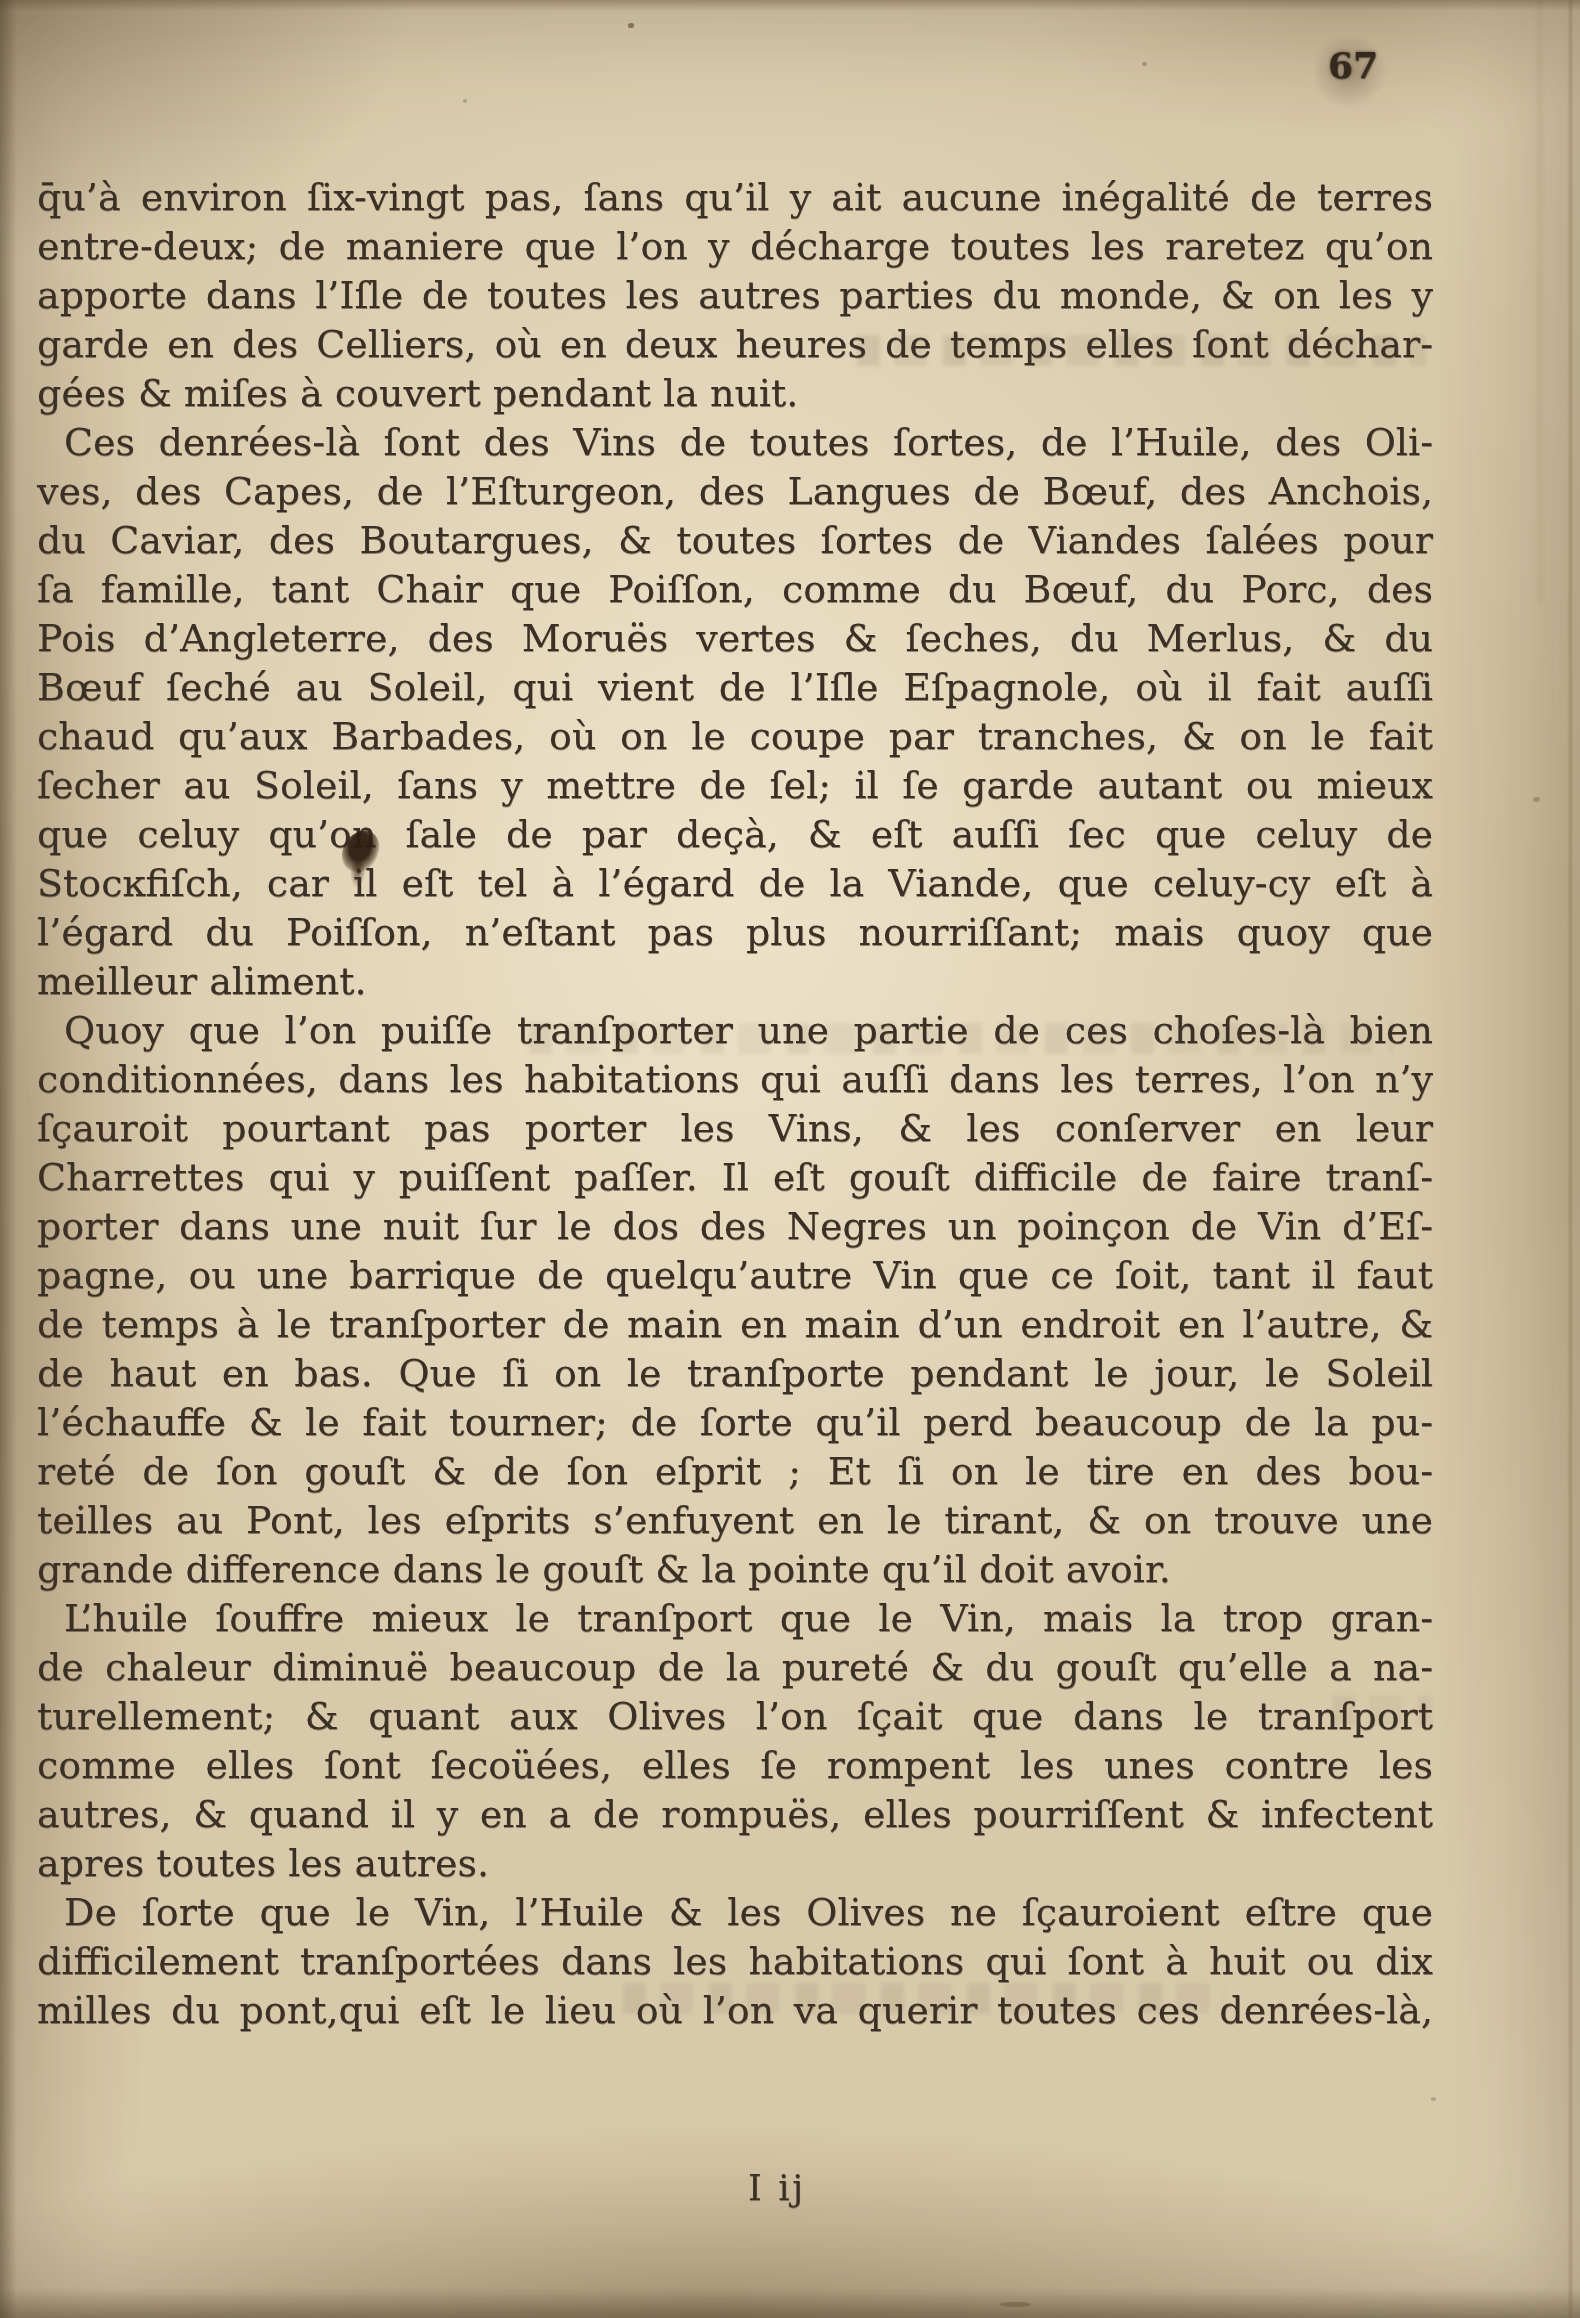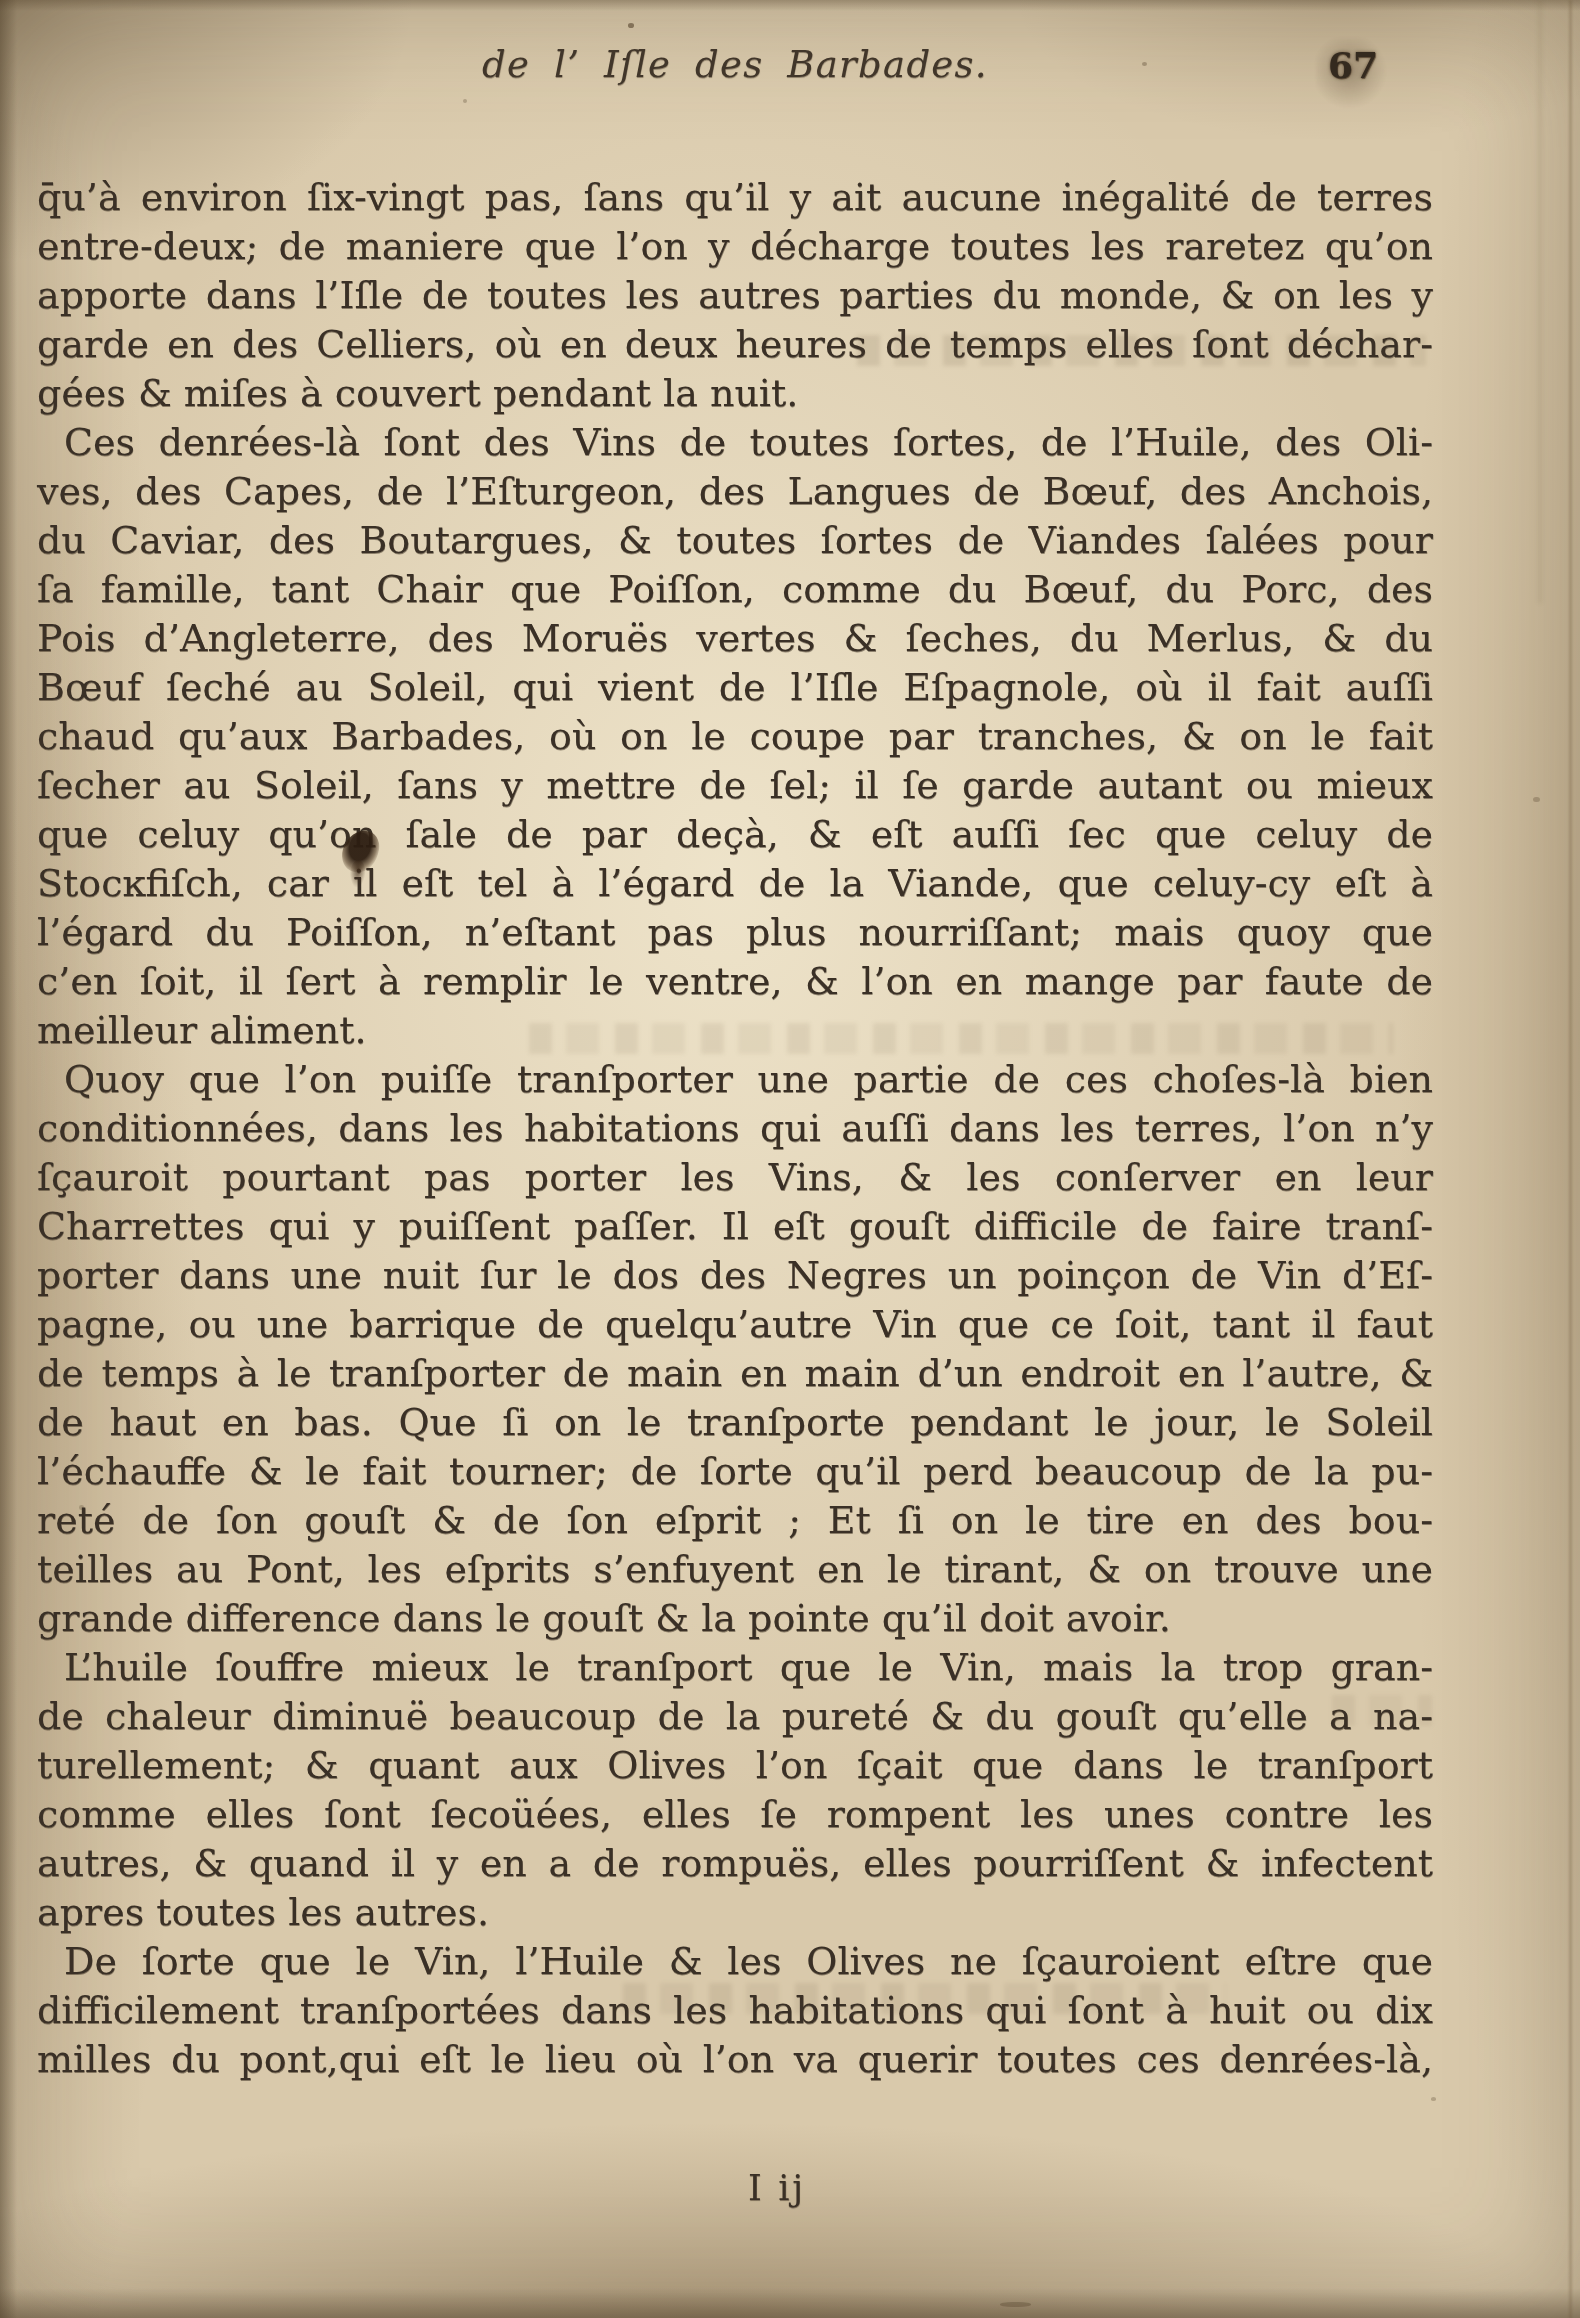--- a/index.html
+++ b/index.html
@@ -108,21 +108,20 @@
 
   <div class="speck s1"></div>
   <div class="speck s2"></div>
   <div class="speck s3"></div>
   <div class="speck s4"></div>
   <div class="speck s5"></div>
   <div class="speck s6"></div>
   <div class="speck s7"></div>
 
   <div class="header">
-    <div class="running-title">de l’ Iſle des Barbades.</div>
     <div class="pagenum-smudge"></div>
     <div class="pagenum">67</div>
   </div>
 
   <div class="body-text">
       <div class="line j">q̄u’à environ ſix-vingt pas, ſans qu’il y ait aucune inégalité de terres</div>
       <div class="line j">entre-deux; de maniere que l’on y décharge toutes les raretez qu’on</div>
       <div class="line j">apporte dans l’Iſle de toutes les autres parties du monde, &amp; on les y</div>
       <div class="line j">garde en des Celliers, où en deux heures de temps elles ſont déchar-</div>
       <div class="line">gées &amp; miſes à couvert pendant la nuit.</div>
@@ -130,21 +129,20 @@
       <div class="line j">ves, des Capes, de l’Eſturgeon, des Langues de Bœuf, des Anchois,</div>
       <div class="line j">du Caviar, des Boutargues, &amp; toutes ſortes de Viandes ſalées pour</div>
       <div class="line j">ſa famille, tant Chair que Poiſſon, comme du Bœuf, du Porc, des</div>
       <div class="line j">Pois d’Angleterre, des Moruës vertes &amp; ſeches, du Merlus, &amp; du</div>
       <div class="line j">Bœuf ſeché au Soleil, qui vient de l’Iſle Eſpagnole, où il fait auſſi</div>
       <div class="line j">chaud qu’aux Barbades, où on le coupe par tranches, &amp; on le fait</div>
       <div class="line j">ſecher au Soleil, ſans y mettre de ſel; il ſe garde autant ou mieux</div>
       <div class="line j">que celuy qu’on ſale de par deçà, &amp; eſt auſſi ſec que celuy de</div>
       <div class="line j">Stocĸfiſch, car il eſt tel à l’égard de la Viande, que celuy-cy eſt à</div>
       <div class="line j">l’égard du Poiſſon, n’eſtant pas plus nourriſſant; mais quoy que</div>
-      <div class="line j">c’en ſoit, il ſert à remplir le ventre, &amp; l’on en mange par faute de</div>
       <div class="line">meilleur aliment.</div>
       <div class="line j ind">Quoy que l’on puiſſe tranſporter une partie de ces choſes-là bien</div>
       <div class="line j">conditionnées, dans les habitations qui auſſi dans les terres, l’on n’y</div>
       <div class="line j">ſçauroit pourtant pas porter les Vins, &amp; les conſerver en leur</div>
       <div class="line j">Charrettes qui y puiſſent paſſer. Il eſt gouſt difficile de faire tranſ-</div>
       <div class="line j">porter dans une nuit ſur le dos des Negres un poinçon de Vin d’Eſ-</div>
       <div class="line j">pagne, ou une barrique de quelqu’autre Vin que ce ſoit, tant il faut</div>
       <div class="line j">de temps à le tranſporter de main en main d’un endroit en l’autre, &amp;</div>
       <div class="line j">de haut en bas. Que ſi on le tranſporte pendant le jour, le Soleil</div>
       <div class="line j">l’échauffe &amp; le fait tourner; de ſorte qu’il perd beaucoup de la pu-</div>

